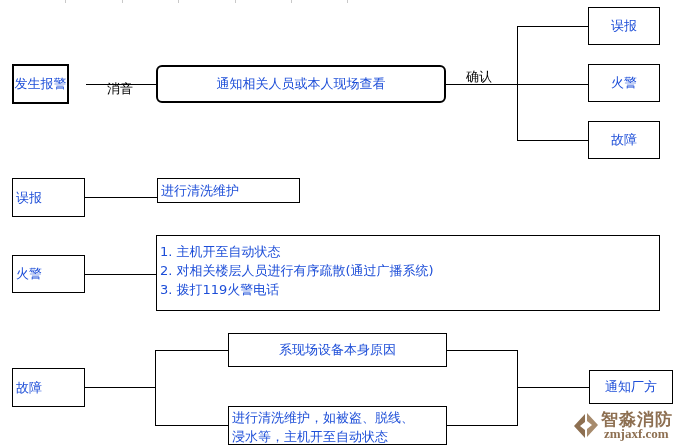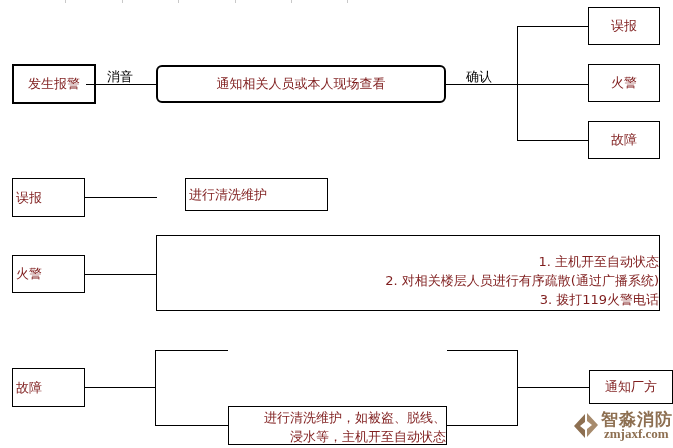--- a/index.html
+++ b/index.html
@@ -18,33 +18,32 @@
   }
   .box {
     position: absolute;
     border: 1px solid #000000;
     background: #ffffff;
     box-sizing: border-box;
     display: flex;
     align-items: center;
     font-size: 13px;
     line-height: 16px;
-    color: #7f1d1d;
+    color: #1d4ed8;
     white-space: nowrap;
   }
   .box.bold-border { border-width: 2px; }
   .box.center { justify-content: center; text-align: center; }
   .box.leftpad { padding-left: 3px; }
   .box.multiline {
     display: block;
-    padding: 16px 0 0 3px;
+    padding: 6px 0 0 3px;
     line-height: 19px;
     white-space: nowrap;
     overflow: hidden;
-    text-align: right;
   }
   .hline, .vline { position: absolute; background: #000000; }
   .hline { height: 1px; }
   .vline { width: 1px; }
   .edge-label {
     position: absolute;
     font-size: 13px;
     line-height: 15px;
     color: #000;
     white-space: nowrap;
@@ -89,57 +88,58 @@
 
 <div id="canvas">
 
   <div class="tick" style="left:65px"></div>
   <div class="tick" style="left:122px"></div>
   <div class="tick" style="left:178px"></div>
   <div class="tick" style="left:235px"></div>
   <div class="tick" style="left:291px"></div>
   <div class="tick" style="left:347px"></div>
 
-  <div class="box bold-border center" style="left:12px; top:64px; width:84px; height:40px;">发生报警</div>
+  <div class="box bold-border center" style="left:12px; top:64px; width:57px; height:40px;">发生报警</div>
 
   <div class="hline" style="left:86px; top:84px; width:70px;"></div>
-  <div class="edge-label" style="left:107px; top:69px;">消音</div>
+  <div class="edge-label" style="left:107px; top:81px;">消音</div>
 
   <div class="box bold-border center" style="left:156px; top:65px; width:290px; height:38px;border-radius:6px;">通知相关人员或本人现场查看</div>
 
   <div class="hline" style="left:446px; top:84px; width:142px;"></div>
   <div class="edge-label" style="left:466px; top:69px;">确认</div>
 
   <div class="vline" style="left:517px; top:26px; height:115px;"></div>
   <div class="hline" style="left:517px; top:26px; width:71px;"></div>
   <div class="hline" style="left:517px; top:140px; width:71px;"></div>
 
   <div class="box center" style="left:588px; top:7px; width:72px; height:38px;">误报</div>
   <div class="box center" style="left:588px; top:64px; width:72px; height:38px;">火警</div>
   <div class="box center" style="left:588px; top:121px; width:72px; height:38px;">故障</div>
 
   <div class="box leftpad" style="left:12px; top:178px; width:73px; height:39px;">误报</div>
   <div class="hline" style="left:85px; top:197px; width:72px;"></div>
-  <div class="box leftpad" style="left:157px; top:178px; width:143px; height:33px;margin-left:28px;">进行清洗维护</div>
+  <div class="box leftpad" style="left:157px; top:178px; width:143px; height:25px;">进行清洗维护</div>
 
   <div class="box leftpad" style="left:12px; top:255px; width:73px; height:38px;">火警</div>
   <div class="hline" style="left:85px; top:274px; width:71px;"></div>
   <div class="box multiline" style="left:156px; top:235px; width:504px; height:76px;">
     <div>1. 主机开至自动状态</div>
     <div>2. 对相关楼层人员进行有序疏散(通过广播系统)</div>
     <div>3. 拨打119火警电话</div>
   </div>
 
   <div class="box leftpad" style="left:12px; top:368px; width:73px; height:39px;">故障</div>
   <div class="hline" style="left:85px; top:387px; width:70px;"></div>
 
   <div class="vline" style="left:155px; top:350px; height:76px;"></div>
   <div class="hline" style="left:155px; top:350px; width:73px;"></div>
   <div class="hline" style="left:155px; top:425px; width:73px;"></div>
 
+  <div class="box center" style="left:228px; top:333px; width:219px; height:34px;">系现场设备本身原因</div>
 
   <div class="box multiline" style="left:228px; top:406px; width:219px; height:39px; padding-top:1px;">
     <div>进行清洗维护，如被盗、脱线、</div>
     <div>浸水等，主机开至自动状态</div>
   </div>
 
   <div class="hline" style="left:447px; top:350px; width:70px;"></div>
   <div class="hline" style="left:447px; top:425px; width:70px;"></div>
   <div class="vline" style="left:517px; top:350px; height:76px;"></div>
   <div class="hline" style="left:517px; top:387px; width:72px;"></div>

